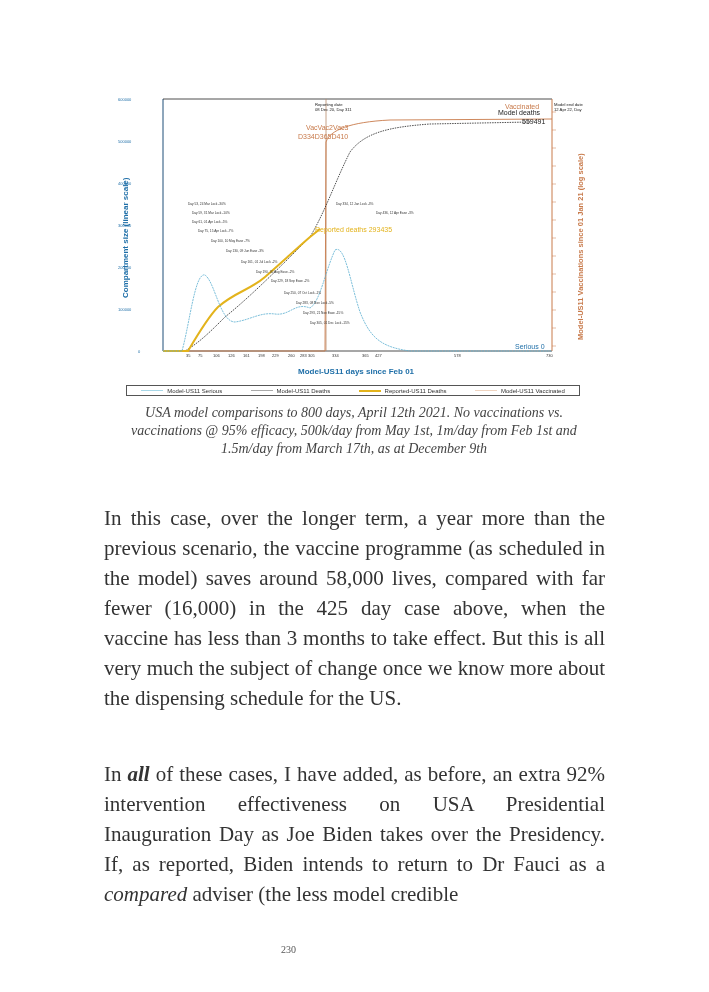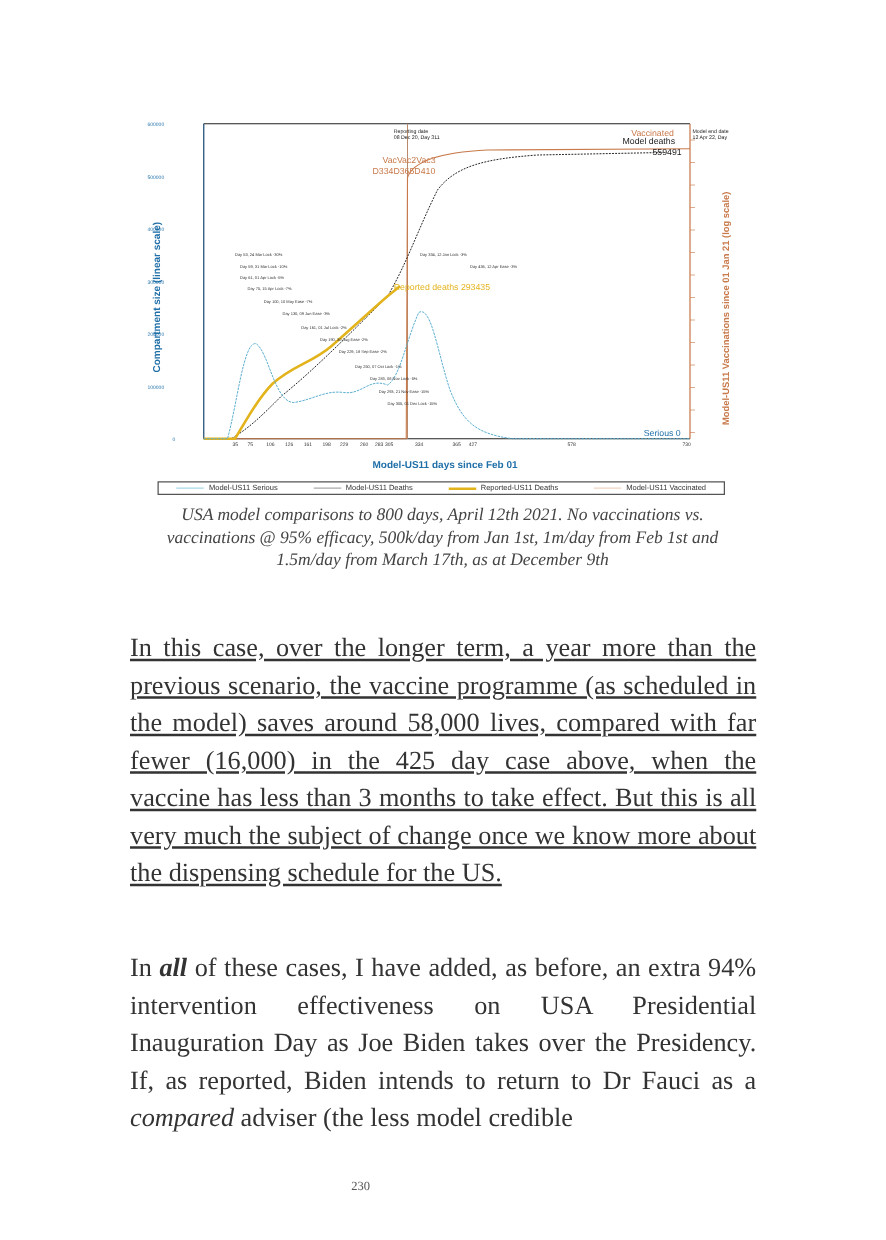--- a/index.html
+++ b/index.html
@@ -5,21 +5,21 @@
   html,body{margin:0;padding:0;background:#fff;}
   body{width:709px;height:992px;position:relative;overflow:hidden;font-family:"Liberation Serif",serif;color:#333;}
   .figure{position:absolute;left:110px;top:72px;width:510px;height:330px;}
   .chart-title{position:absolute;left:6px;top:6px;width:505px;font-family:"Liberation Sans",sans-serif;font-weight:bold;font-size:8.5px;color:#1f6fa8;white-space:nowrap;letter-spacing:-0.1px;}
   .chart-svg{position:absolute;left:0;top:0;}
   .legend{position:absolute;left:126px;top:385px;width:454px;height:11px;border:1px solid #555;font-family:"Liberation Sans",sans-serif;font-size:6px;color:#333;display:flex;align-items:center;justify-content:space-around;box-sizing:border-box;}
   .legend-item{display:flex;align-items:center;gap:4px;}
   .legend-swatch{display:inline-block;width:22px;height:1px;}
   .caption{position:absolute;left:112px;top:404px;width:484px;text-align:center;font-style:italic;font-size:14px;line-height:18px;color:#444;}
   .para{position:absolute;left:104px;width:501px;font-size:21px;line-height:30px;text-align:justify;color:#333;}
-  .p1{top:503px;text-decoration:underline;}
+  .p1{top:503px;}
   .p2{top:759px;}
   .page-number{position:absolute;left:0;width:577px;top:944px;text-align:center;font-size:10px;color:#555;}
 </style>
 </head>
 <body>
 
 <div class="figure">
   <svg class="chart-svg" width="510" height="310" viewBox="0 0 510 310">
 
     <line x1="53" y1="27" x2="53" y2="279" stroke="#1f4e79" stroke-width="1"></line>
@@ -132,19 +132,19 @@
   <span class="legend-item">
     <span class="legend-swatch" style="background:#e3b31c;height:2px"></span>
     <span>Reported-US11 Deaths</span>
   </span>
   <span class="legend-item">
     <span class="legend-swatch" style="background:#f0d4c0"></span>
     <span>Model-US11 Vaccinated</span>
   </span>
 </div>
 
-<div class="caption">USA model comparisons to 800 days, April 12th 2021. No vaccinations vs. vaccinations @ 95% efficacy, 500k/day from Jan 1st, 1m/day from Feb 1st and 1.5m/day from March 17th, as at December 9th</div>
+<div class="caption">USA model comparisons to 800 days, April 12th 2021. No vaccinations vs. vaccinations @ 95% efficacy, 500k/day from May 1st, 1m/day from Feb 1st and 1.5m/day from March 17th, as at December 9th</div>
 
 <p class="para p1" style="margin:0">In this case, over the longer term, a year more than the previous scenario, the vaccine programme (as scheduled in the model) saves around 58,000 lives, compared with far fewer (16,000) in the 425 day case above, when the vaccine has less than 3 months to take effect. But this is all very much the subject of change once we know more about the dispensing schedule for the US.</p>
 
-<p class="para p2" style="margin:0"><span>In </span><b><i>all</i></b><span> of these cases, I have added, as before, an extra 94% intervention effectiveness on USA Presidential Inauguration Day as Joe Biden takes over the Presidency. If, as reported, Biden intends to return to Dr Fauci as a </span><i>compared</i><span> adviser (the less model credible</span></p>
+<p class="para p2" style="margin:0"><span>In </span><b><i>all</i></b><span> of these cases, I have added, as before, an extra 92% intervention effectiveness on USA Presidential Inauguration Day as Joe Biden takes over the Presidency. If, as reported, Biden intends to return to Dr Fauci as a </span><i>compared</i><span> adviser (the less model credible</span></p>
 
 <div class="page-number">230</div>
 
 </body></html>

